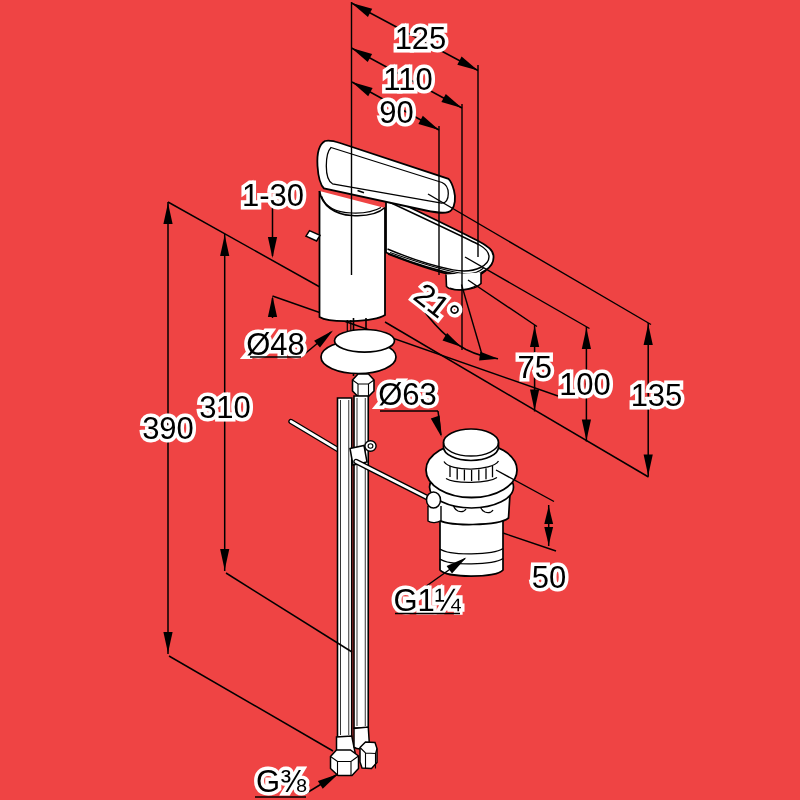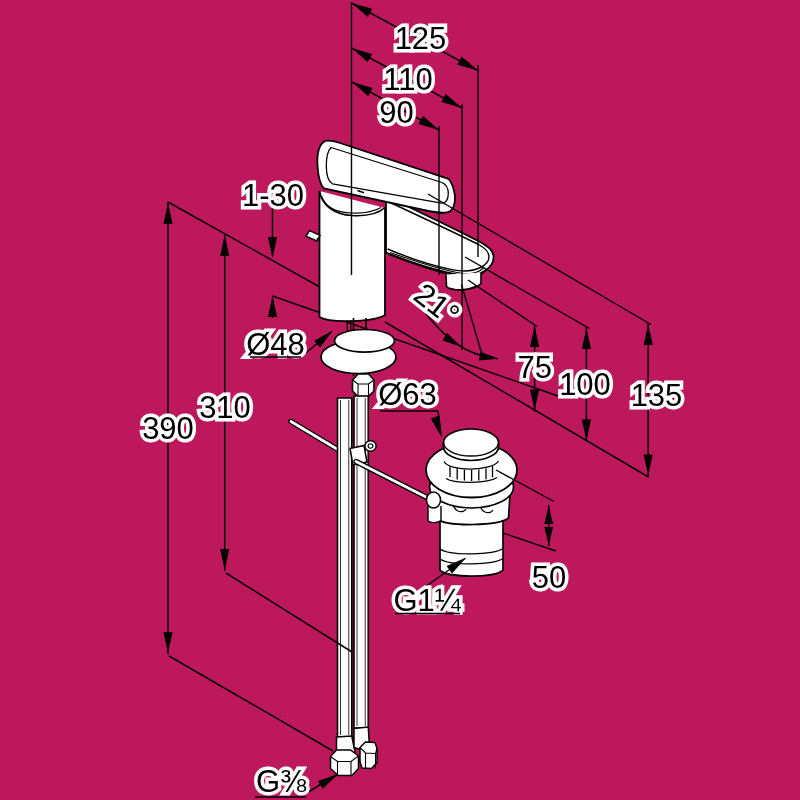--- a/index.html
+++ b/index.html
@@ -1,16 +1,16 @@
 <!DOCTYPE html>
 <html><head>
 <meta charset="utf-8">
 <style>
   html,body { margin:0; padding:0; background:#ffffff; }
-  .stage { position:relative; width:800px; height:800px; background:#be185d; overflow:hidden; }
+  .stage { position:relative; width:800px; height:800px; background:#ef4444; overflow:hidden; }
   svg { display:block; }
   .dimtxt {
     font-family:"Liberation Sans","DejaVu Sans",sans-serif;
     fill:#000000; stroke:#ffffff; stroke-width:7px; paint-order:stroke;
   }
 </style>
 </head>
 <body>
 
 <div class="stage">

